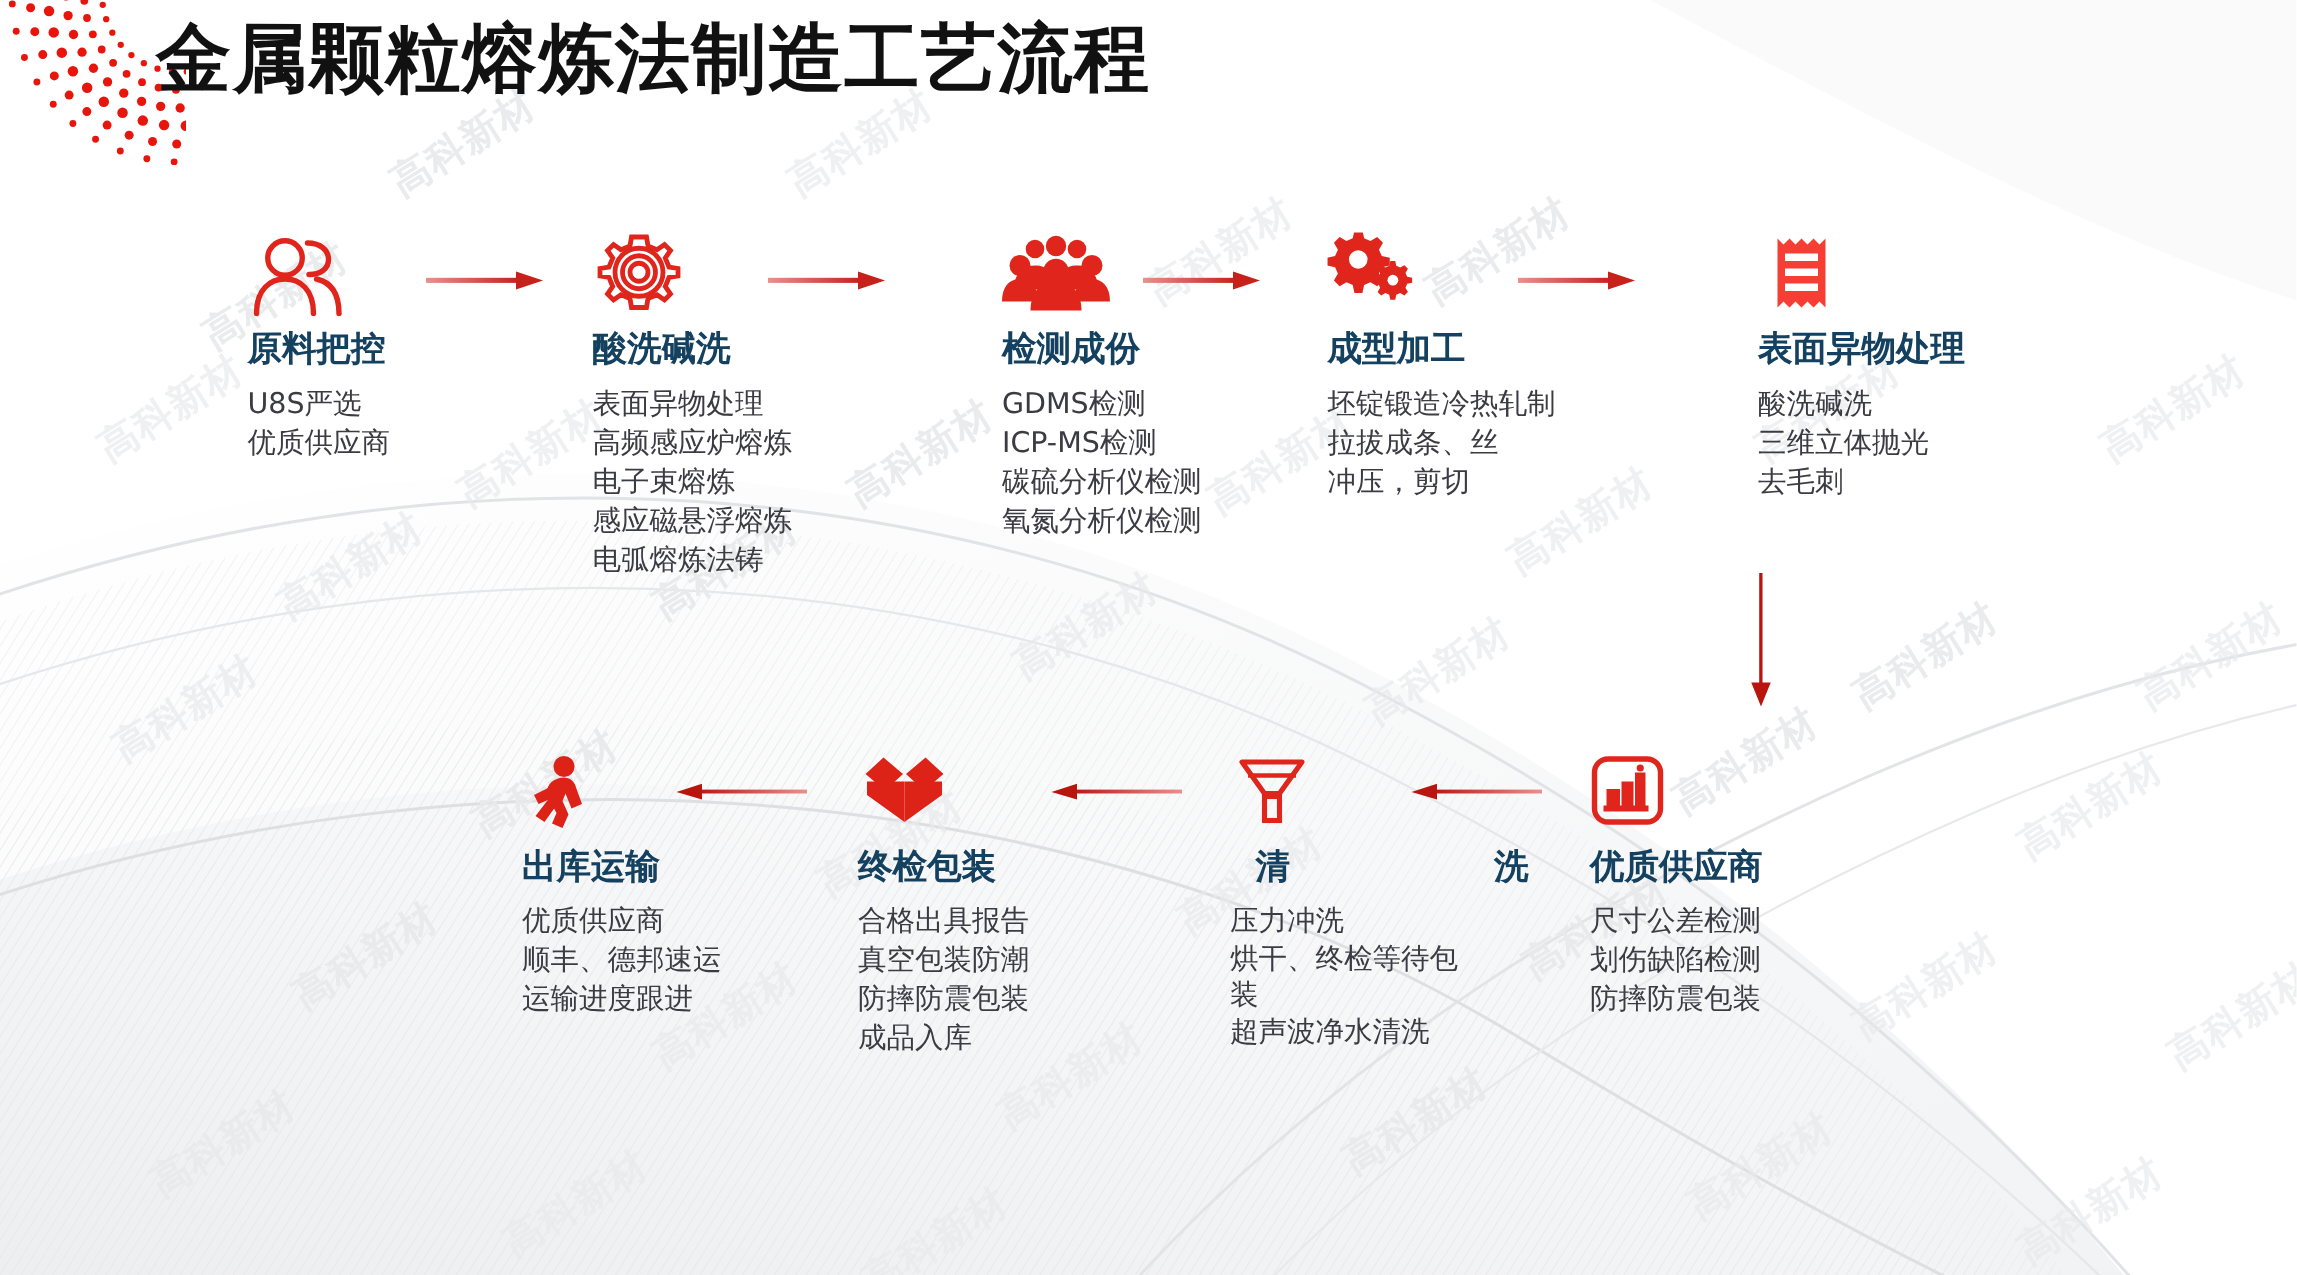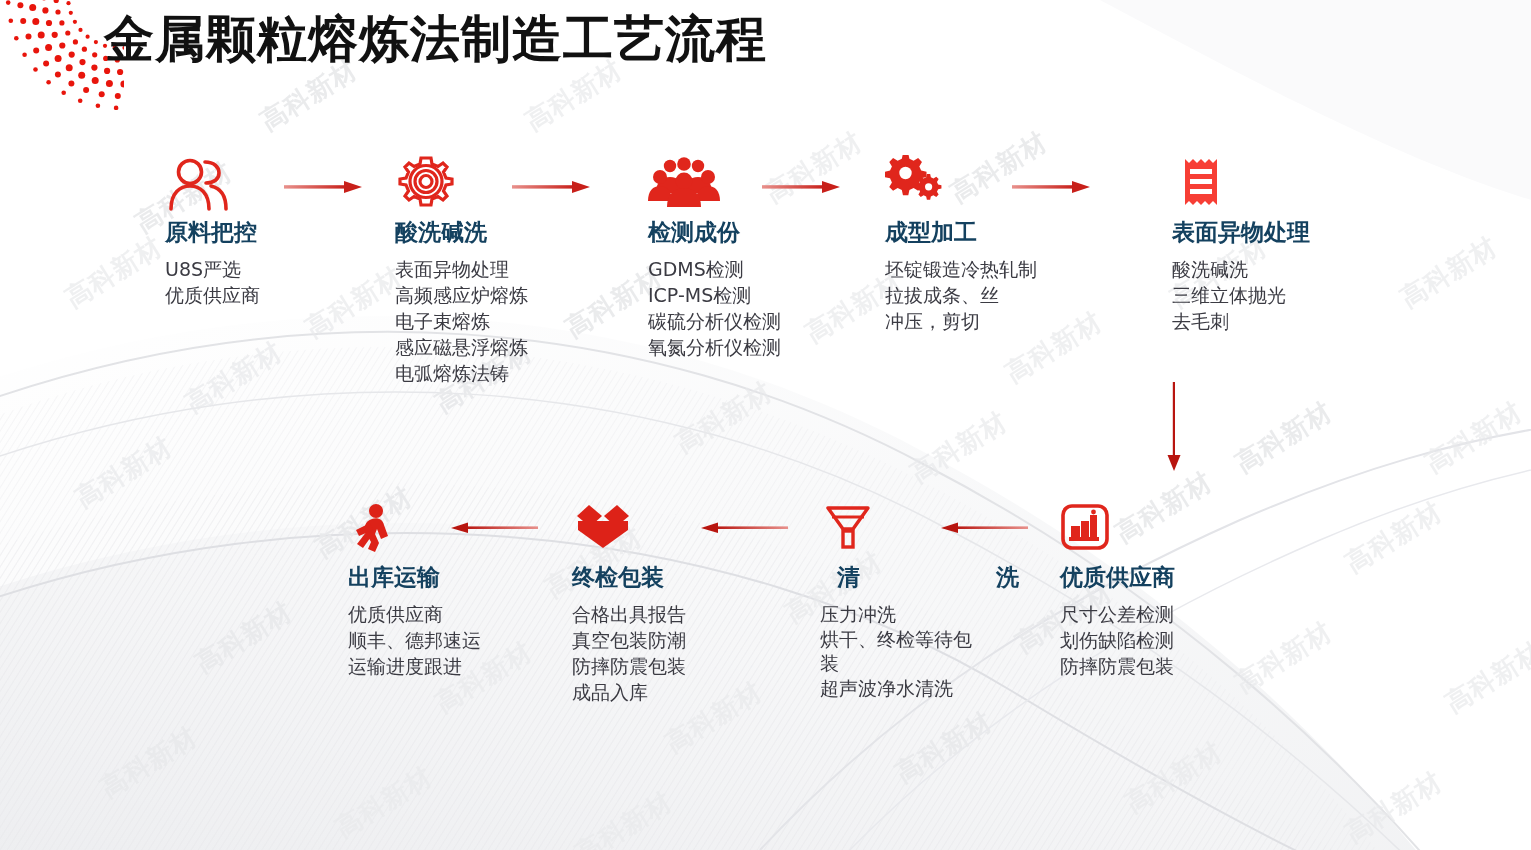--- a/index.html
+++ b/index.html
@@ -318,21 +318,21 @@
     <defs>
       <linearGradient id="ag2" x1="0" y1="0" x2="1" y2="0">
         <stop offset="0%" stop-color="#e8918c"></stop>
         <stop offset="100%" stop-color="#c8201a"></stop>
       </linearGradient>
     </defs>
     <rect x="0" y="7.2" width="62" height="3.4" fill="url(#ag2)"></rect>
     <path d="M 60 3 L 78 9 L 60 15 Z" fill="#c8201a"></path>
   </svg>
 
-  <div class="step" style="left:648px; top:155px;">
+  <div class="step" style="left:668px; top:155px;">
     <svg class="step-icon" width="72" height="56" viewBox="0 0 72 56">
       <g fill="#e0261c">
         <circle cx="22" cy="11" r="6.2"></circle>
         <circle cx="50" cy="11" r="6.2"></circle>
         <circle cx="36" cy="9" r="6.8"></circle>
         <path d="M 8 38 C 8 27 14 22 22 22 C 30 22 36 27 36 38 Z"></path>
         <path d="M 36 38 C 36 27 42 22 50 22 C 58 22 64 27 64 38 Z"></path>
         <circle cx="12" cy="22" r="7"></circle>
         <circle cx="60" cy="22" r="7"></circle>
         <path d="M 0 46 C 0 36 5 31 12 31 C 19 31 24 36 24 46 Z"></path>

